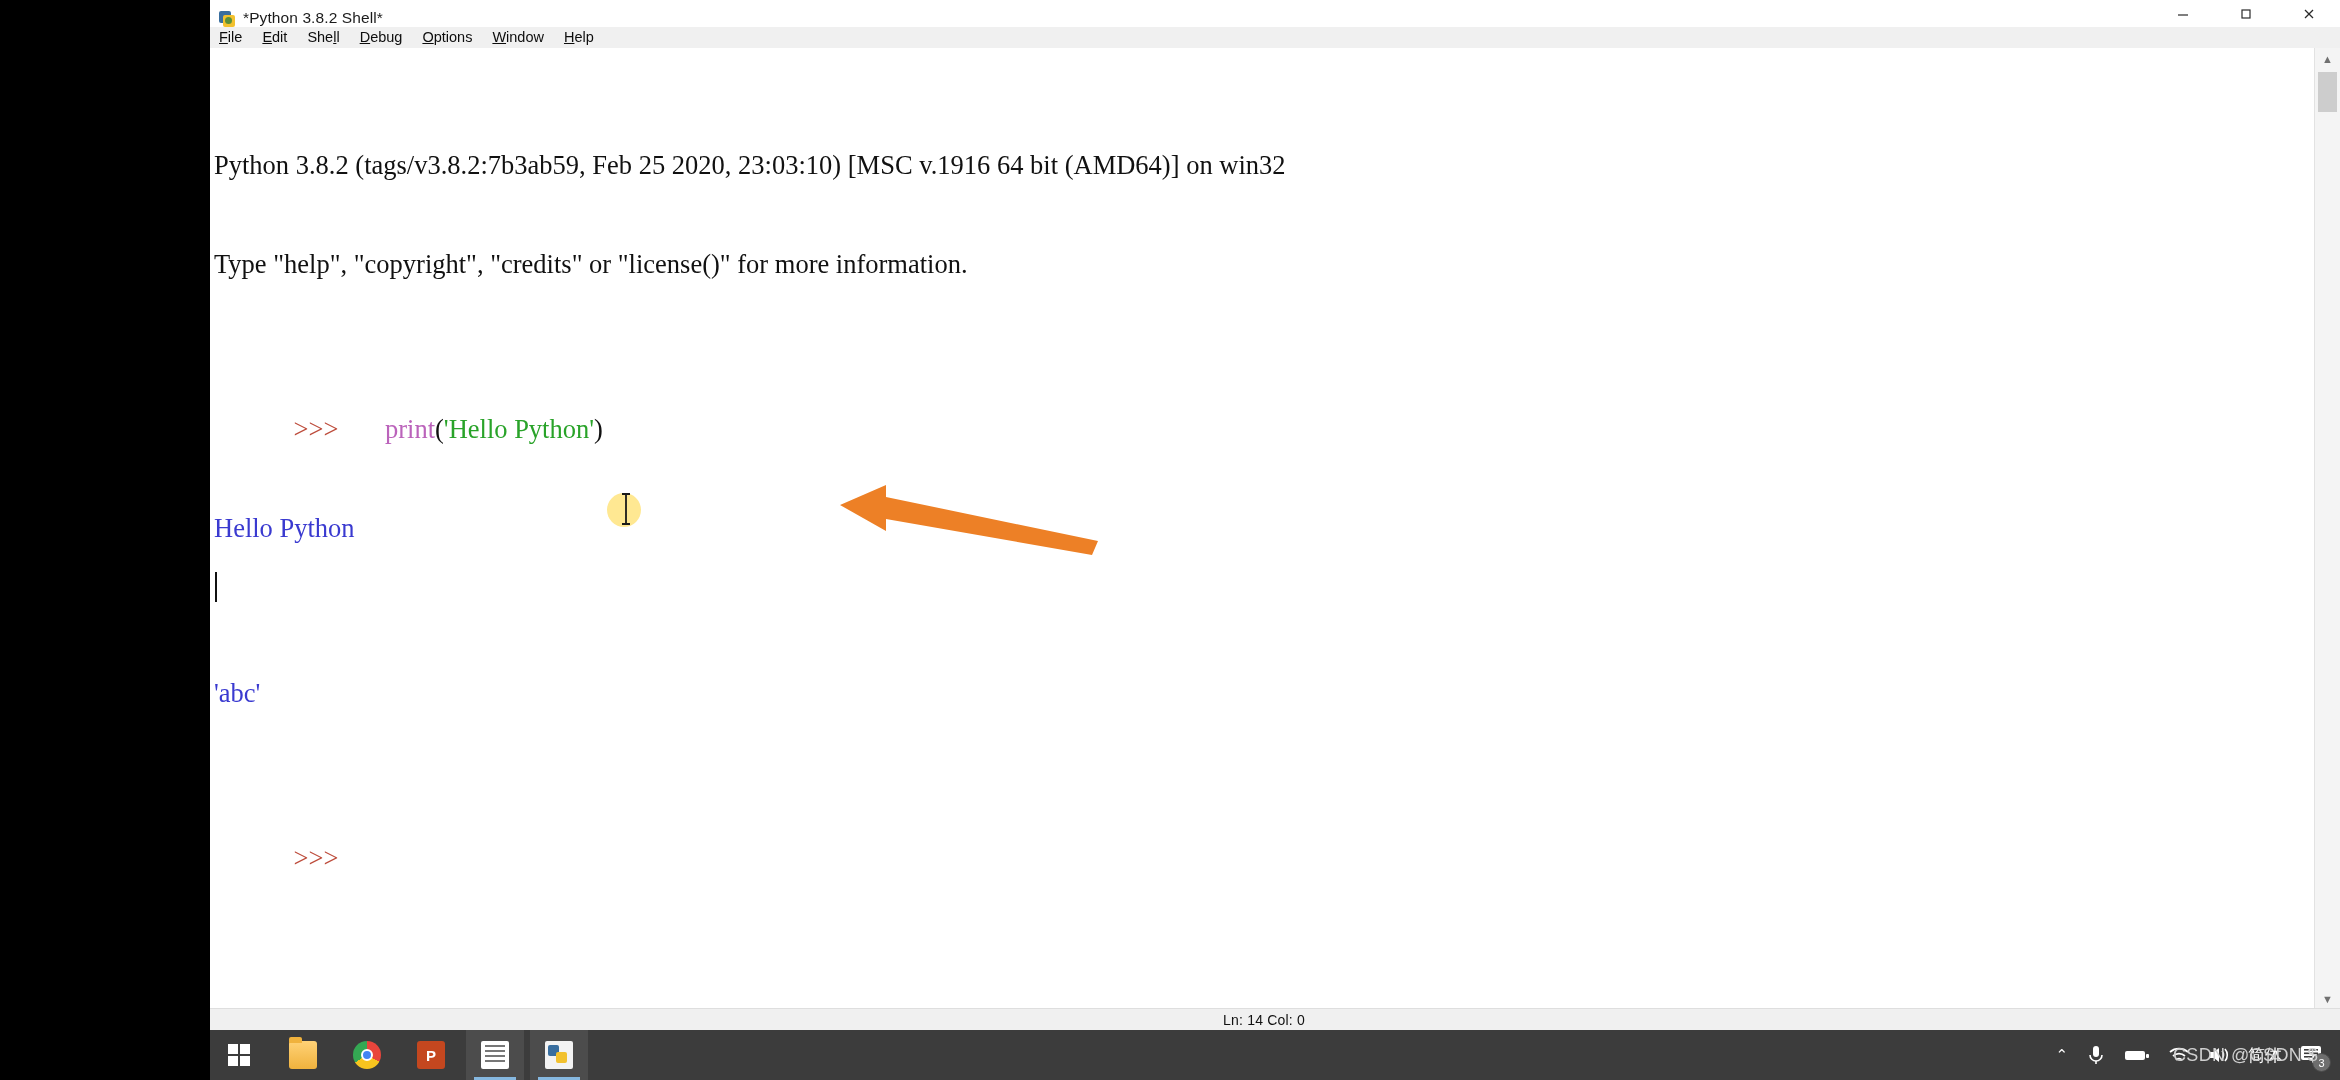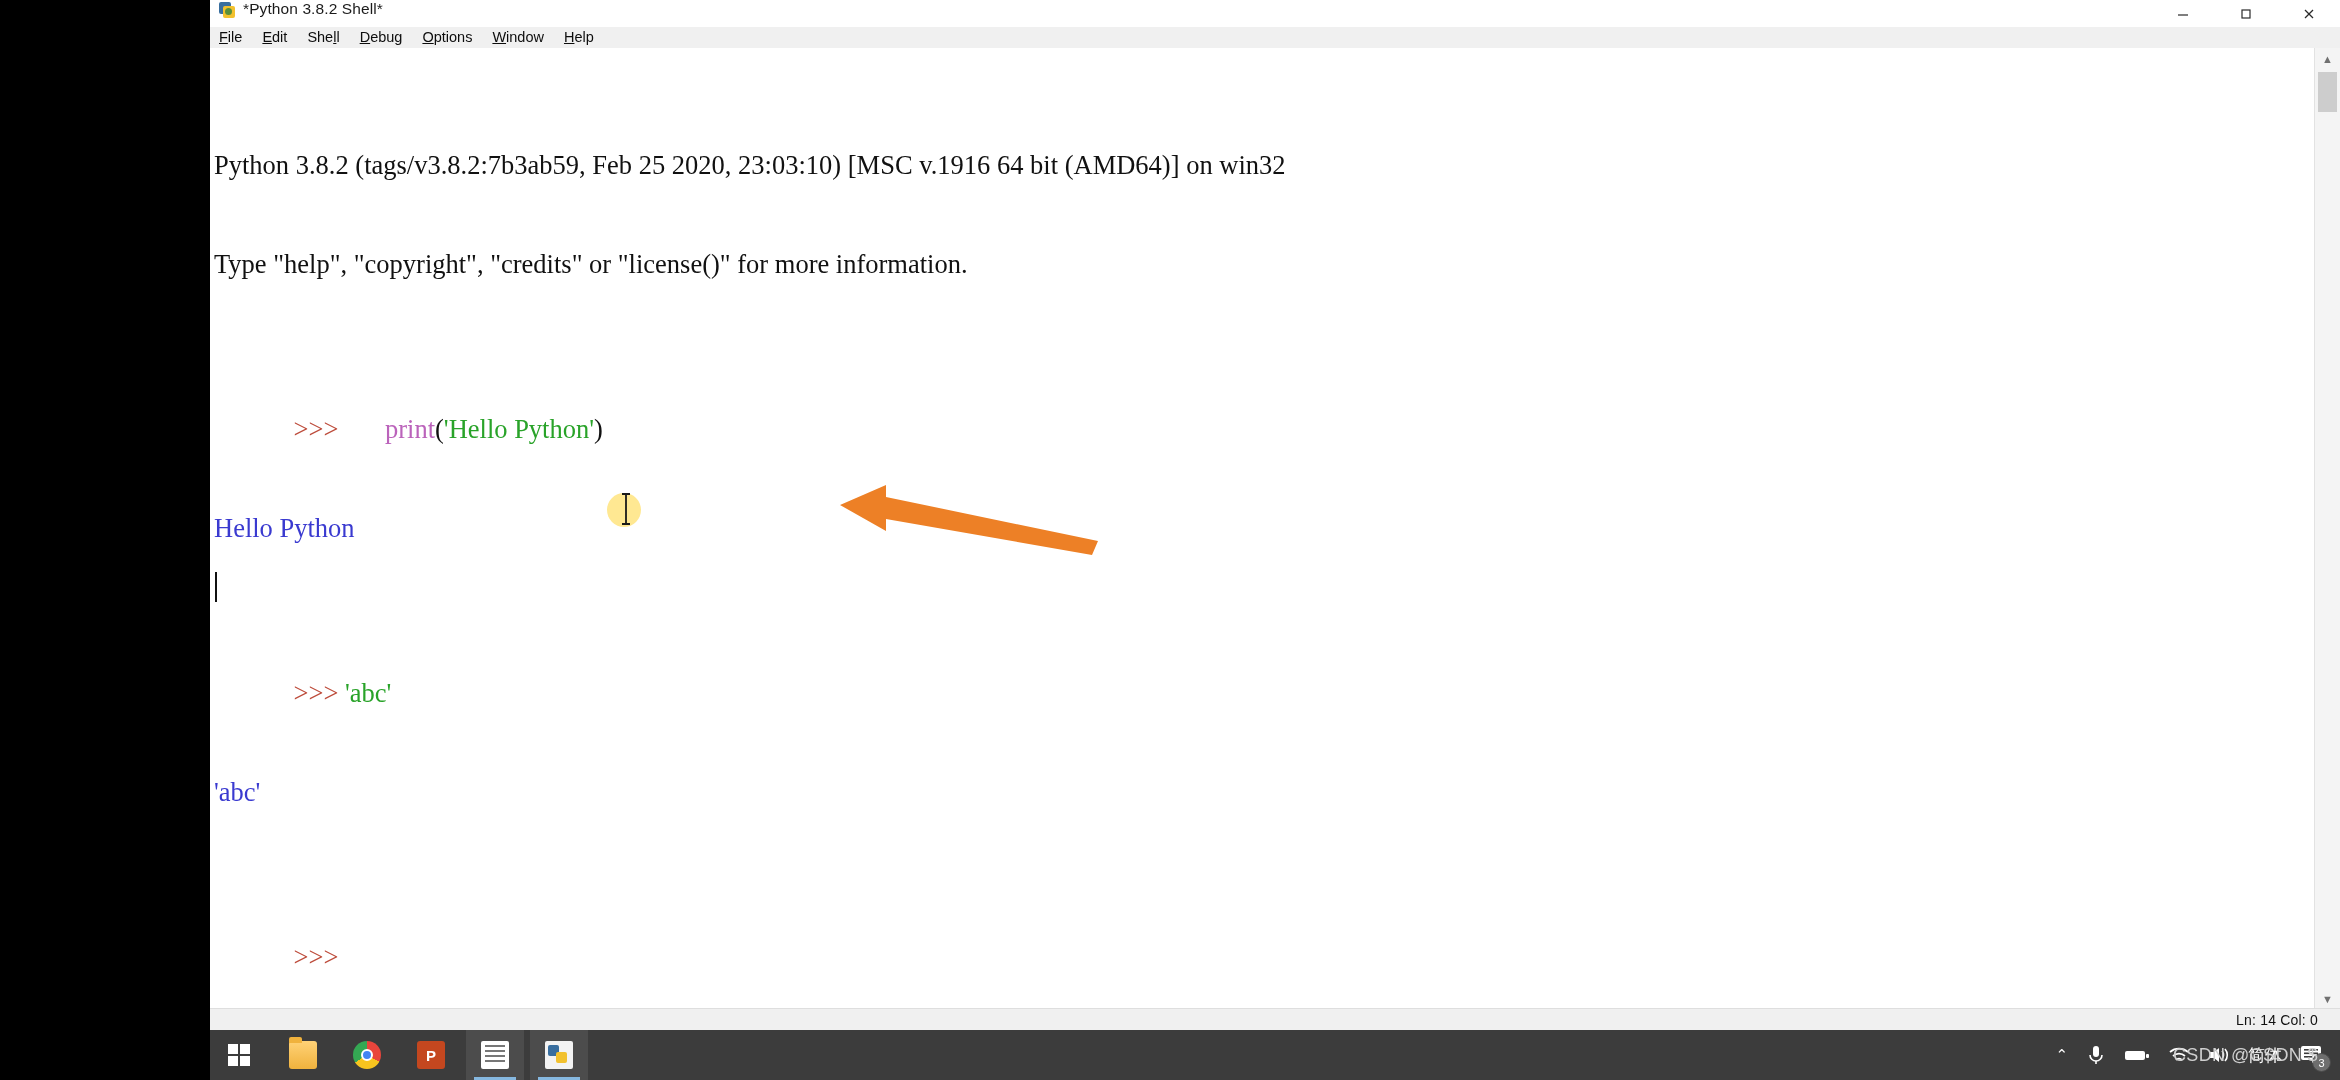--- a/index.html
+++ b/index.html
@@ -16,21 +16,21 @@
     position:absolute;left:210px;top:0;width:2130px;height:1080px;
     background:#ffffff;overflow:hidden;
   }
 
   
   #idle-window{position:absolute;left:0;top:0;width:2130px;height:1030px;background:#f0f0f0;}
 
   
   .titlebar{
     position:absolute;left:0;top:0;width:2130px;height:27px;
-    background:#ffffff;display:flex;align-items:flex-start;
+    background:#ffffff;display:flex;align-items:flex-end;
   }
   .tb-icon{width:18px;height:18px;margin-left:8px;margin-right:7px;position:relative;flex:0 0 auto;}
   .tb-icon .s1{position:absolute;left:1px;top:2px;width:12px;height:12px;background:#386e9f;border-radius:2px;}
   .tb-icon .s2{position:absolute;left:5px;top:6px;width:12px;height:12px;background:#f2c12e;border-radius:2px;}
   .tb-icon .s3{position:absolute;left:7px;top:8px;width:7px;height:7px;background:#5a8f3a;border-radius:50%;}
   .tb-title{font-size:15.5px;color:#1b1b1b;letter-spacing:0.1px;white-space:nowrap;}
   .tb-controls{position:absolute;right:0;top:0;height:27px;display:flex;}
   .tb-btn{width:63px;height:27px;display:flex;align-items:center;justify-content:center;color:#2a2a2a;}
   .tb-btn svg{display:block;}
 
@@ -73,21 +73,21 @@
     position:absolute;right:0;top:48px;width:25px;height:962px;background:#f4f4f4;
     border-left:1px solid #e2e2e2;
   }
   .vs-arrow{width:25px;height:22px;display:flex;align-items:center;justify-content:center;color:#707070;font-size:11px;}
   .vs-thumb{position:absolute;left:3px;top:24px;width:19px;height:40px;background:#cdcdcd;}
   .vs-bottom{position:absolute;left:0;bottom:0;width:25px;height:22px;display:flex;align-items:center;justify-content:center;color:#707070;font-size:11px;}
 
   
   .statusbar{
     position:absolute;left:0;bottom:0;width:2130px;height:22px;background:#f0f0f0;
-    display:flex;align-items:center;justify-content:flex-end;
+    display:flex;align-items:center;justify-content:center;
     border-top:1px solid #dedede;box-sizing:border-box;
   }
   .status-txt{font-size:14px;color:#111;margin-right:22px;white-space:nowrap;letter-spacing:.2px;}
 
   
   #taskbar{
     position:absolute;left:0;bottom:0;width:2130px;height:50px;background:#3c3c3c;
     display:flex;align-items:center;
   }
   .tb-start{width:58px;height:50px;display:flex;align-items:center;justify-content:center;}
@@ -185,23 +185,20 @@
 
           <div class="ln"><span class="c-plain">Python 3.8.2 (tags/v3.8.2:7b3ab59, Feb 25 2020, 23:03:10) [MSC v.1916 64 bit (AMD64)] on win32</span></div>
           <div class="ln"><span class="c-plain">Type "help", "copyright", "credits" or "license()" for more information.</span></div>
 
           <div class="ln">
             <span class="c-prompt">&gt;&gt;&gt; </span><span class="c-kw">print</span><span class="c-plain">(</span><span class="c-str">'Hello Python'</span><span class="c-plain">)</span>
           </div>
 
           <div class="ln"><span class="c-out">Hello Python</span></div>
 
-          <div class="ln">
-            <span class="c-prompt">&gt;&gt;&gt; </span><span class="c-str">'abc'</span>
-          </div>
 
           <div class="ln"><span class="c-out">'abc'</span></div>
 
           <div class="ln">
             <span class="c-prompt">&gt;&gt;&gt; </span><span></span>
           </div>
 
           
 
           

